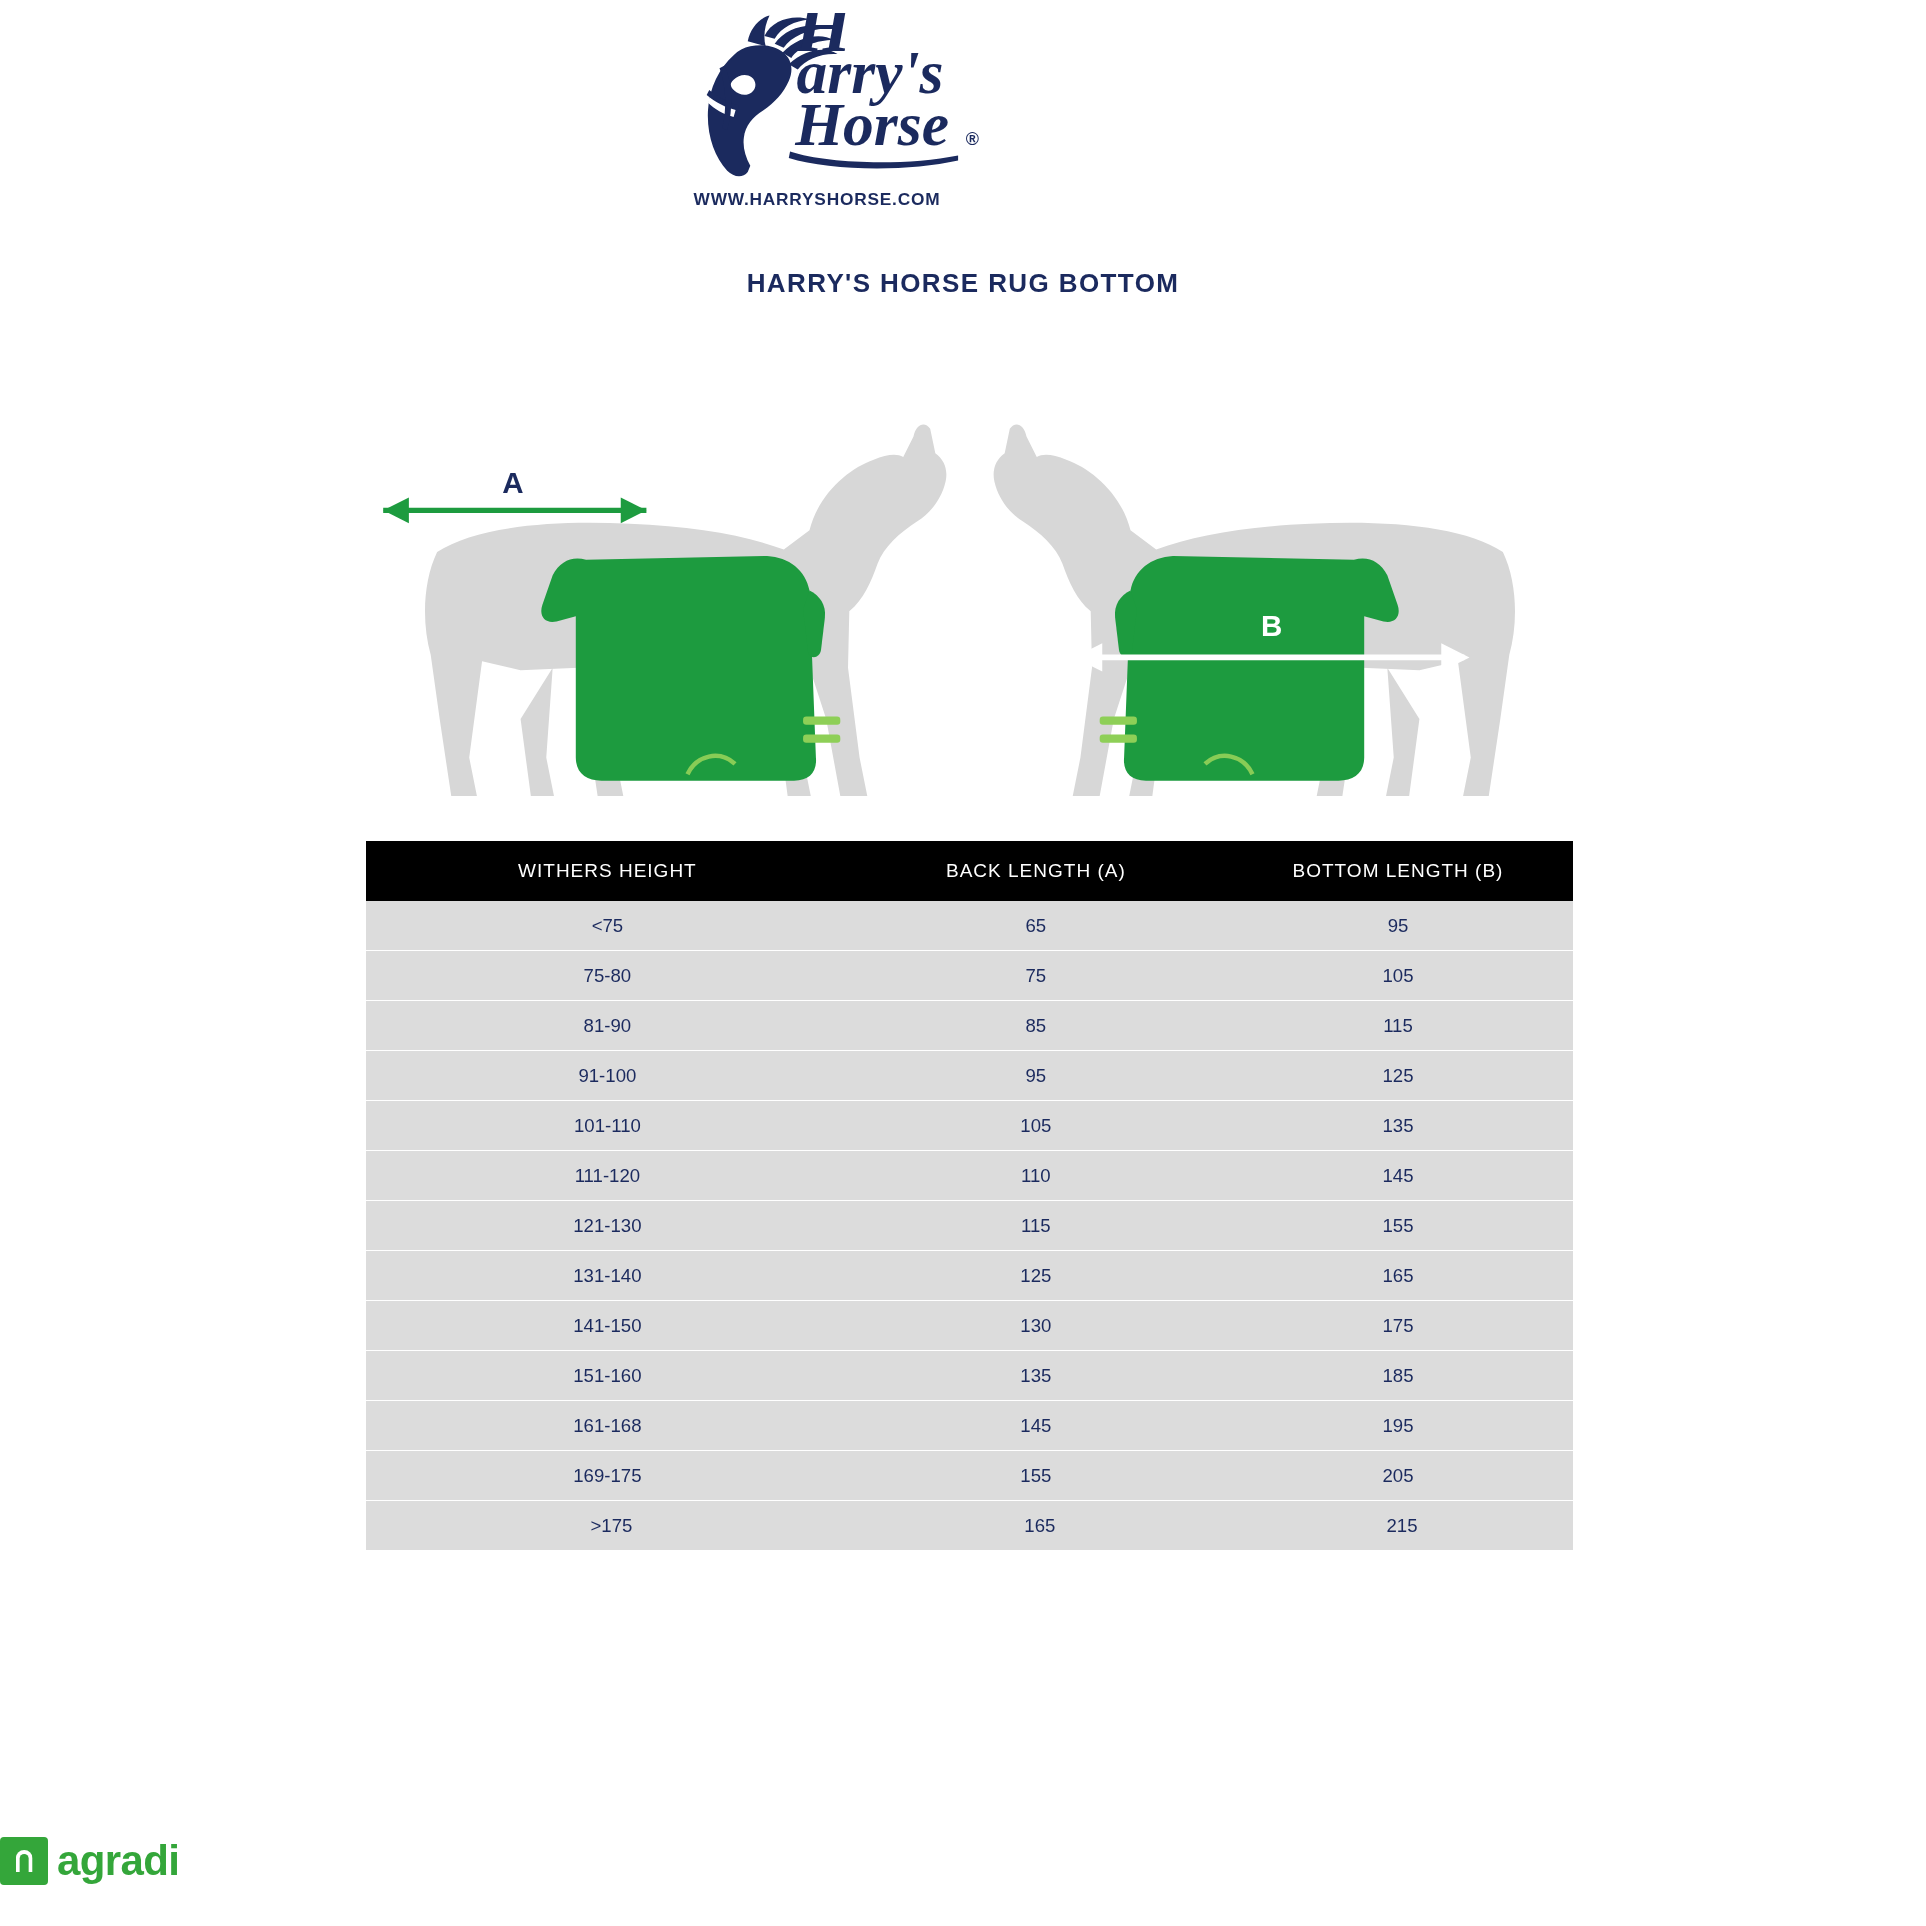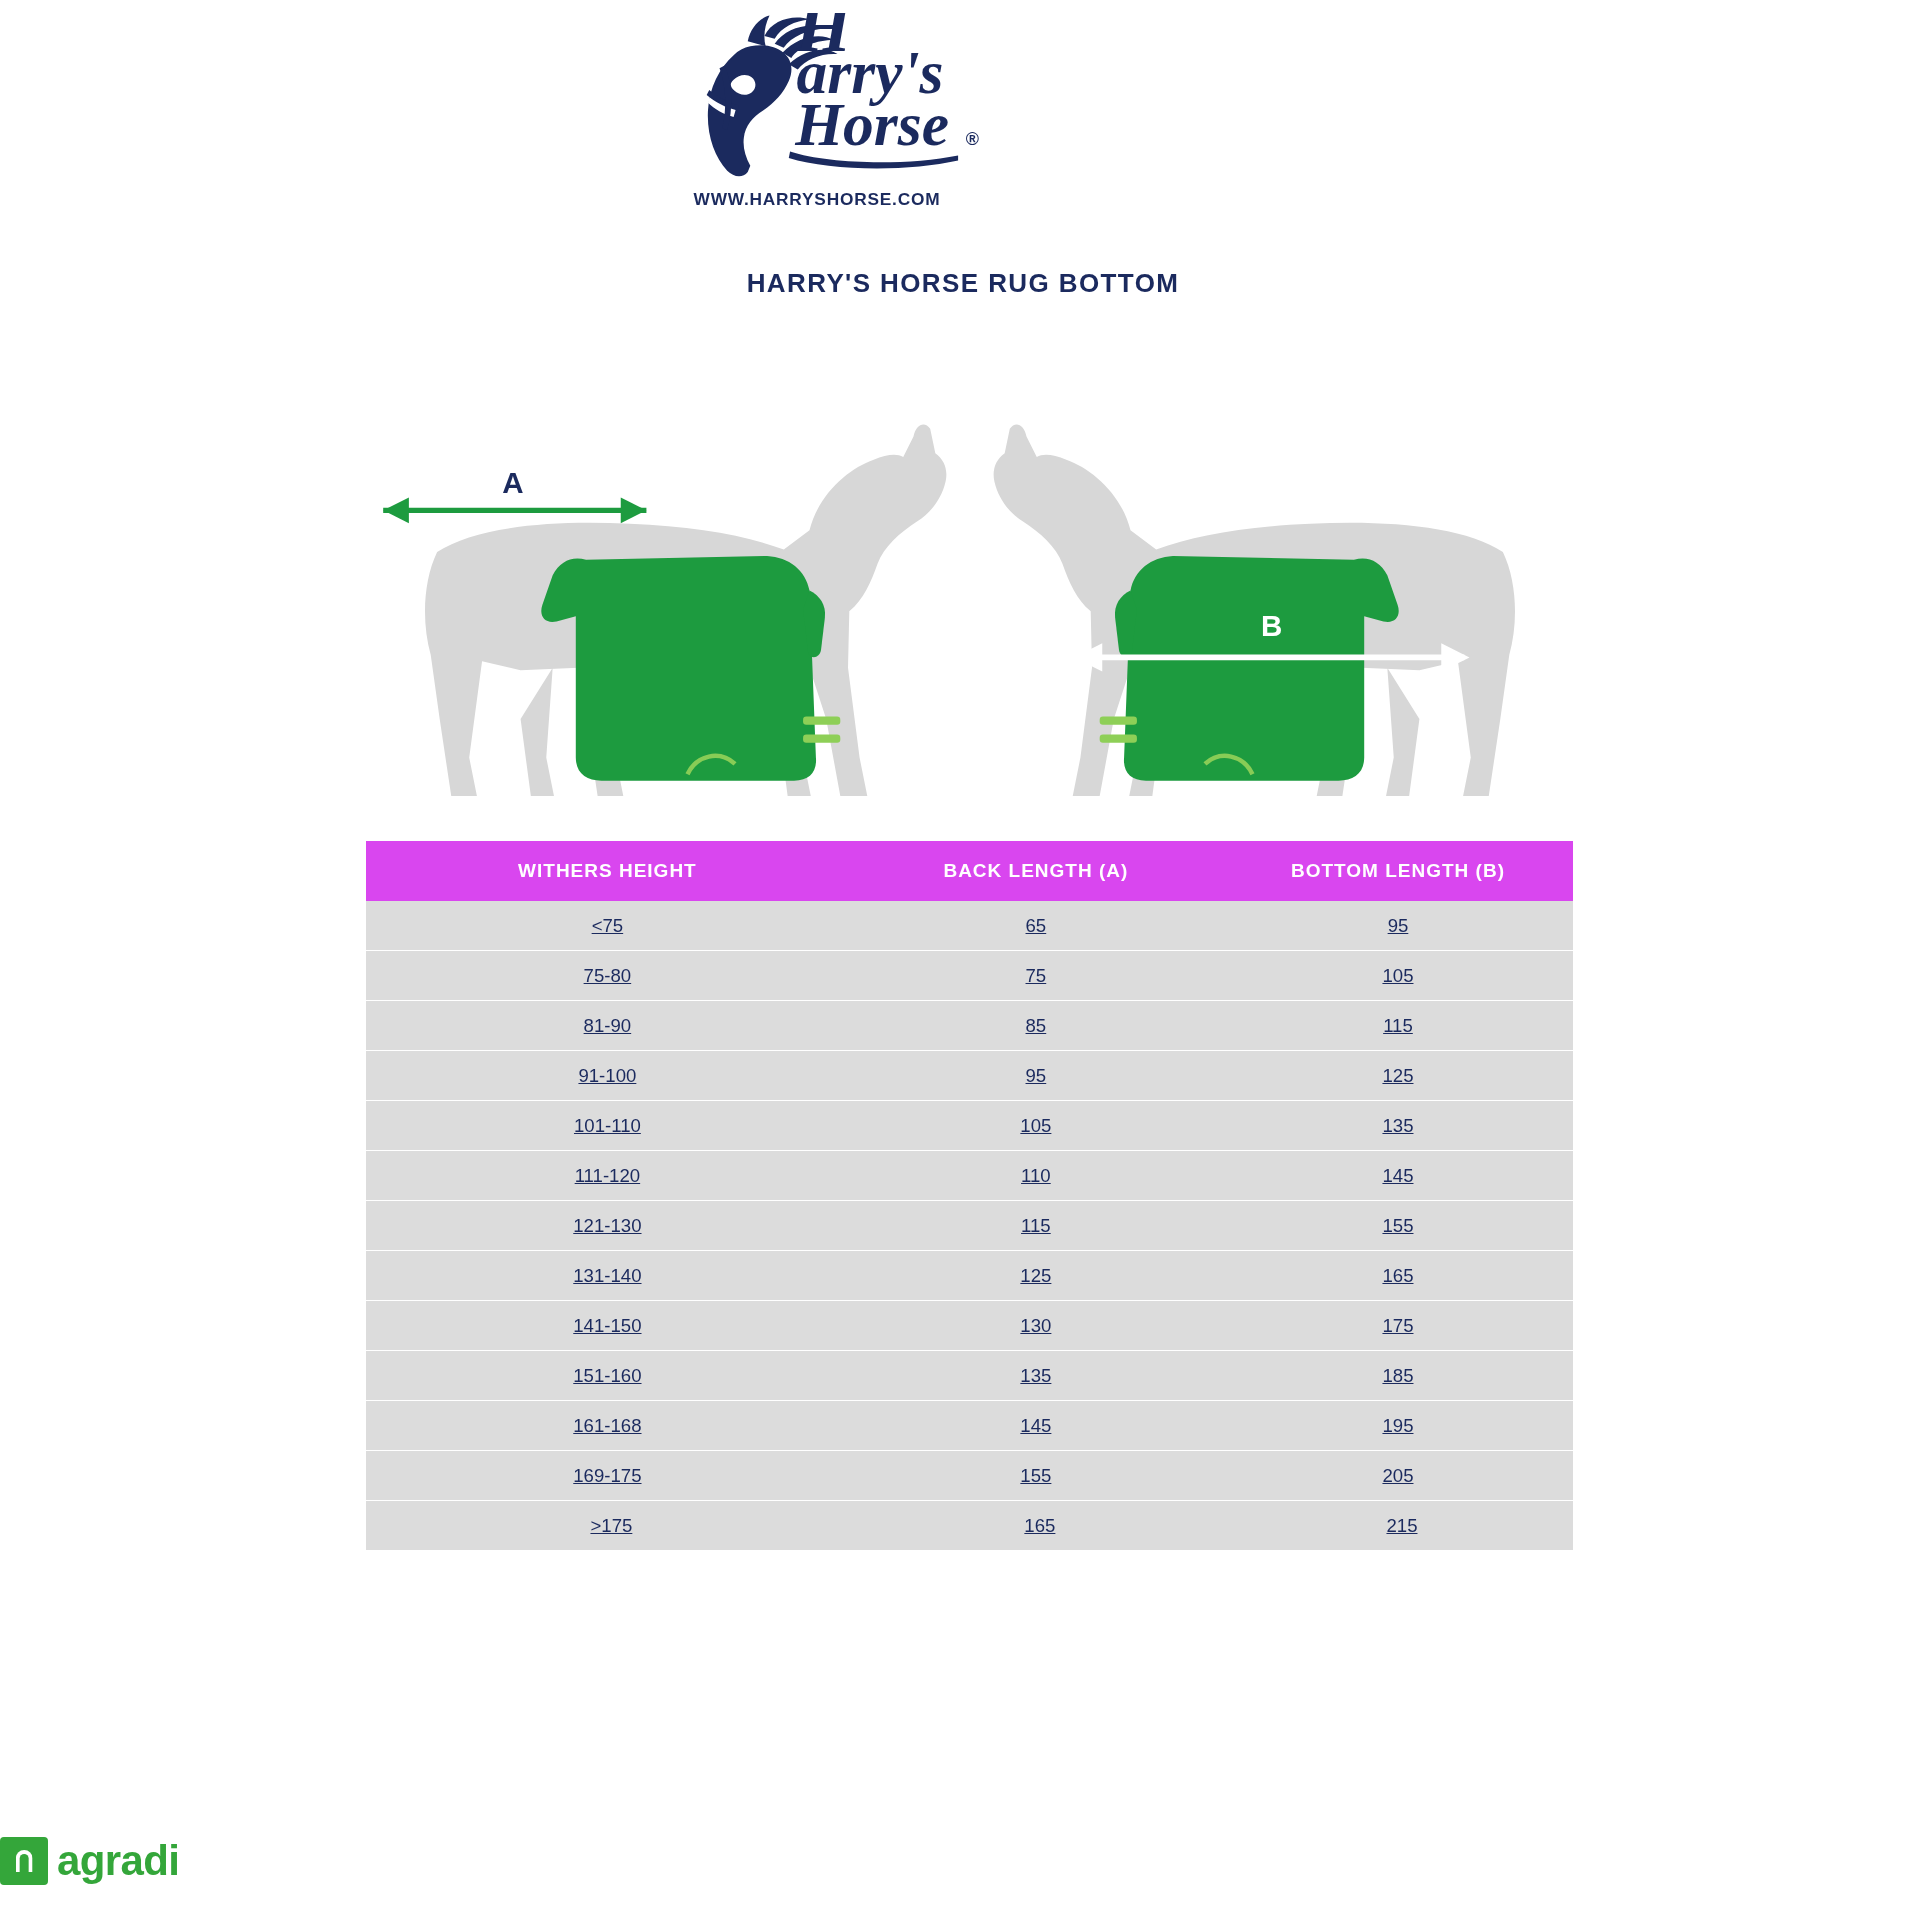--- a/index.html
+++ b/index.html
@@ -69,39 +69,38 @@
 
   
   .size-table {
     position: absolute;
     top: 841px;
     left: 366px;
     width: 1207px;
     border-collapse: collapse;
   }
   .size-table th {
-    background: #d946ef;
+    background: #000000;
     color: #ffffff;
     font-size: 19px;
-    font-weight: bold;
+    font-weight: normal;
     letter-spacing: 1px;
     padding: 19px 8px;
     text-align: center;
   }
   .size-table th.col-1 { width: 40%; }
   .size-table th.col-2 { width: 31%; }
   .size-table th.col-3 { width: 29%; }
   .size-table td {
     background: #dcdcdc;
     color: #1b2a5e;
     font-size: 18.6px;
     text-align: center;
     padding: 13.5px 0;
     border-bottom: 1.9px solid #ffffff;
-    text-decoration: underline;
   }
   .size-table tr:last-child td { border-bottom: none; padding-left: 8px; }
 
   
   .footer {
     position: absolute;
     bottom: 39px;
     left: 0;
     width: 1926px;
     text-align: left;

